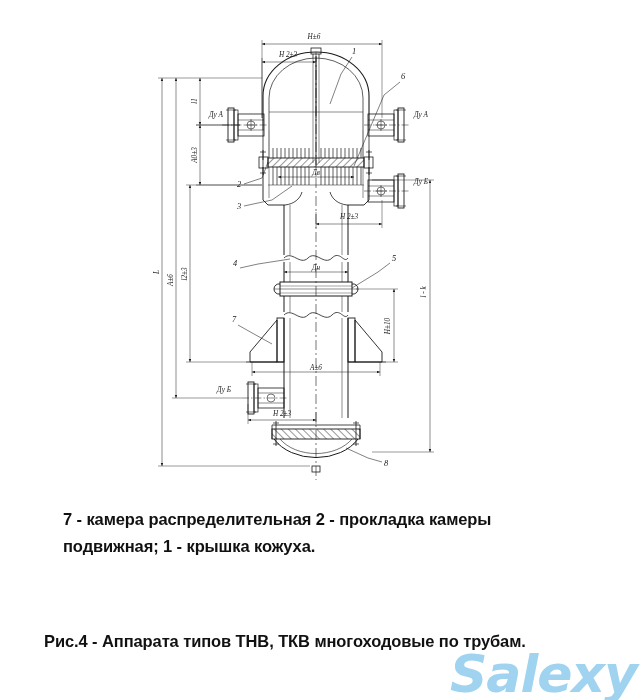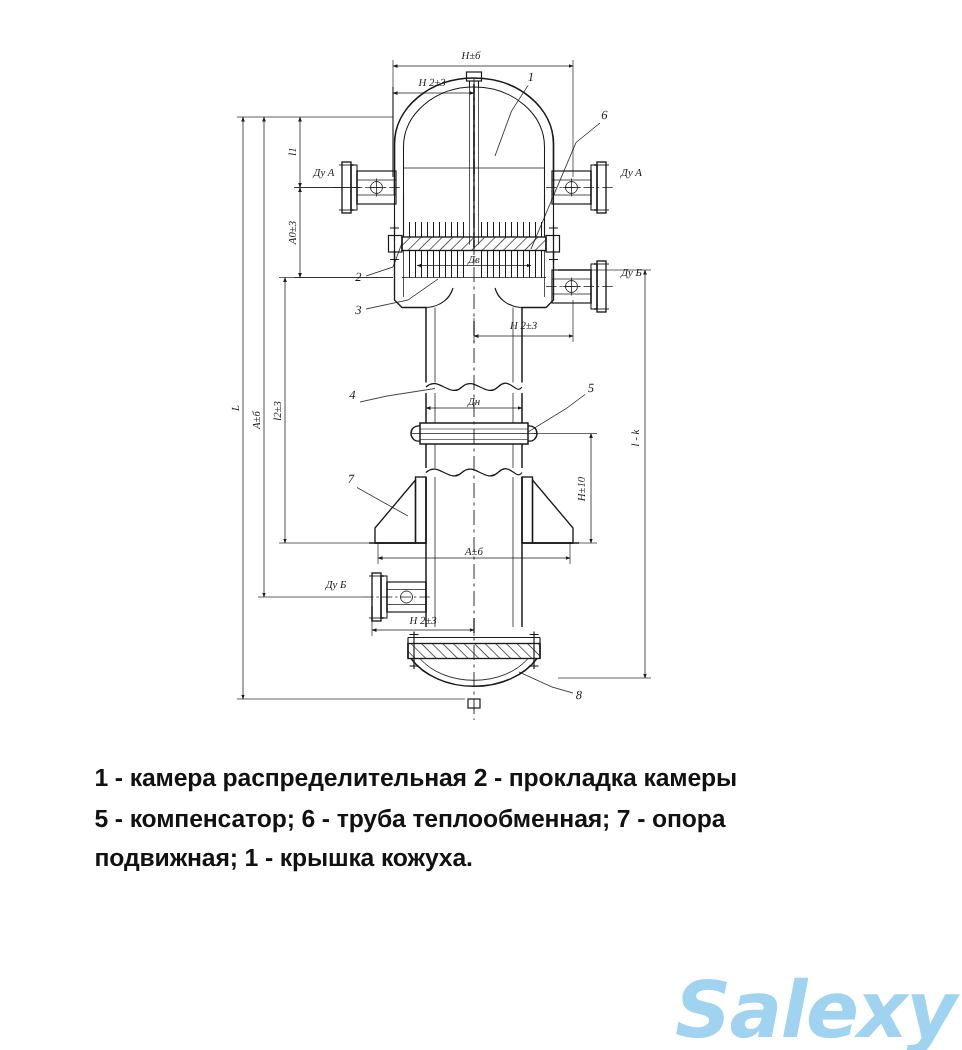--- a/index.html
+++ b/index.html
@@ -358,18 +358,18 @@
     <text class="calltxt" x="394" y="261" text-anchor="middle">5</text>
     <text class="calltxt" x="403" y="79" text-anchor="middle">6</text>
     <text class="calltxt" x="234" y="322" text-anchor="middle">7</text>
     <text class="calltxt" x="386" y="466" text-anchor="middle">8</text>
   </g>
 </svg>
 </div>
 
 <div id="caption-area">
   <div class="legend-block">
-    <div>1 - камера распределительная 2 - прокладка камеры</div>
-    <div>5 - компенсатор; 6 - труба теплообменная; 7 - опора</div>
+    <div>7 - камера распределительная 2 - прокладка камеры</div>
     <div>подвижная; 1 - крышка кожуха.</div>
   </div>
+  <div class="fig-title">Рис.4 - Аппарата типов ТНВ, ТКВ многоходовые по трубам.</div>
   <div class="watermark">Salexy</div>
 </div>
 
 </body></html>

